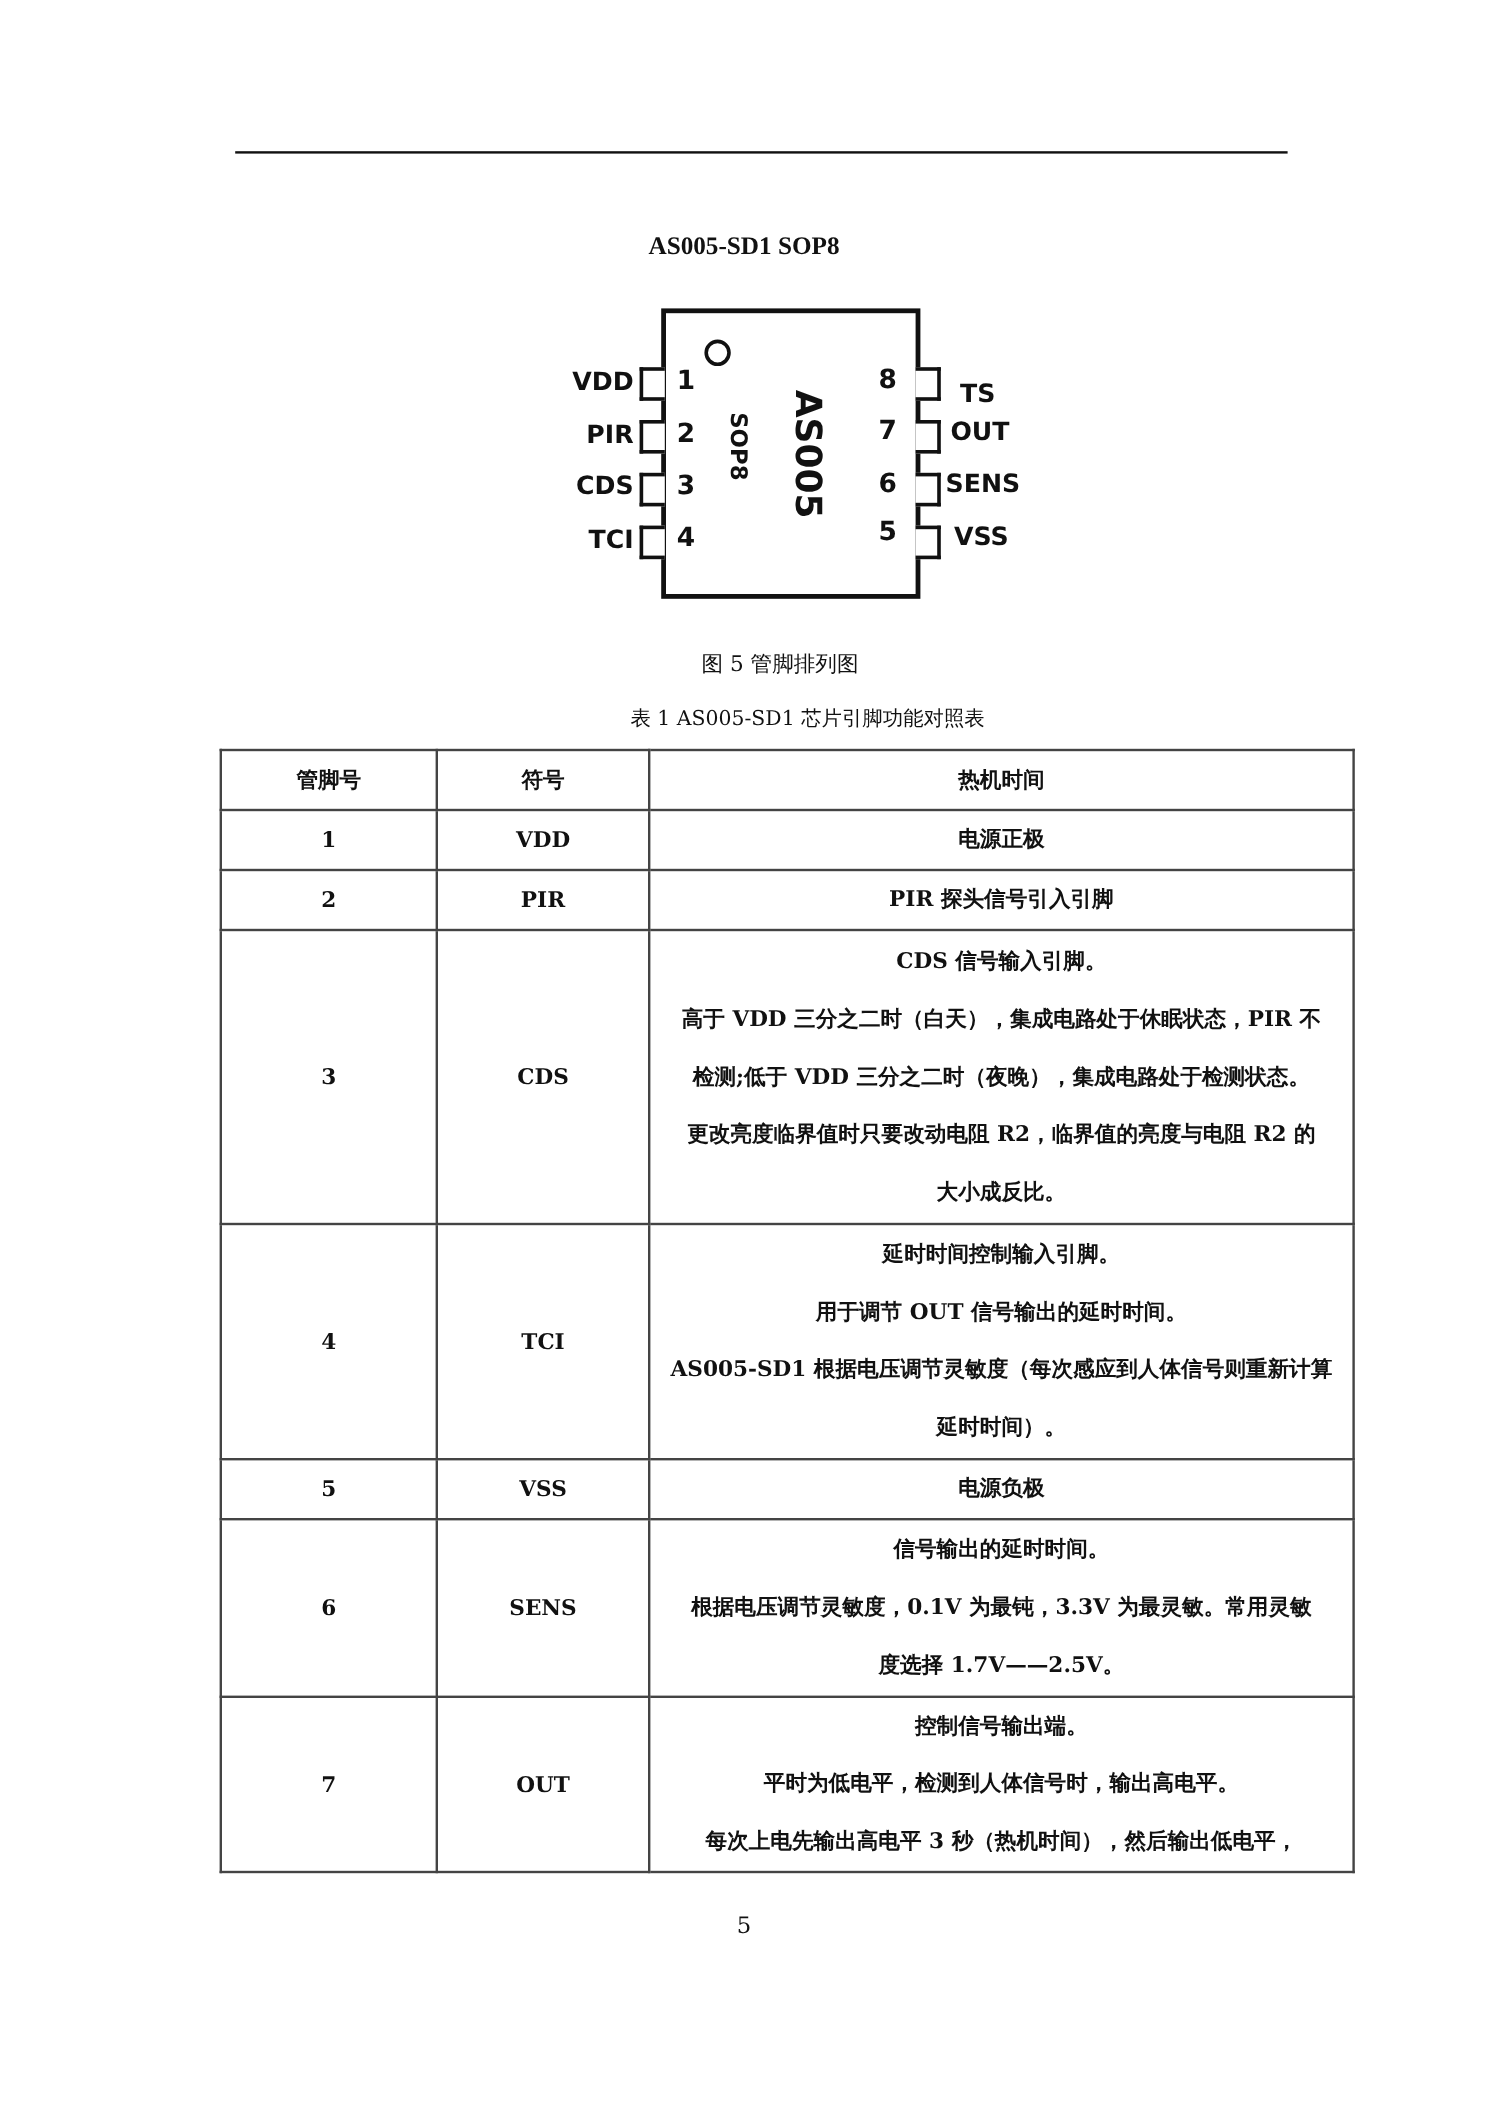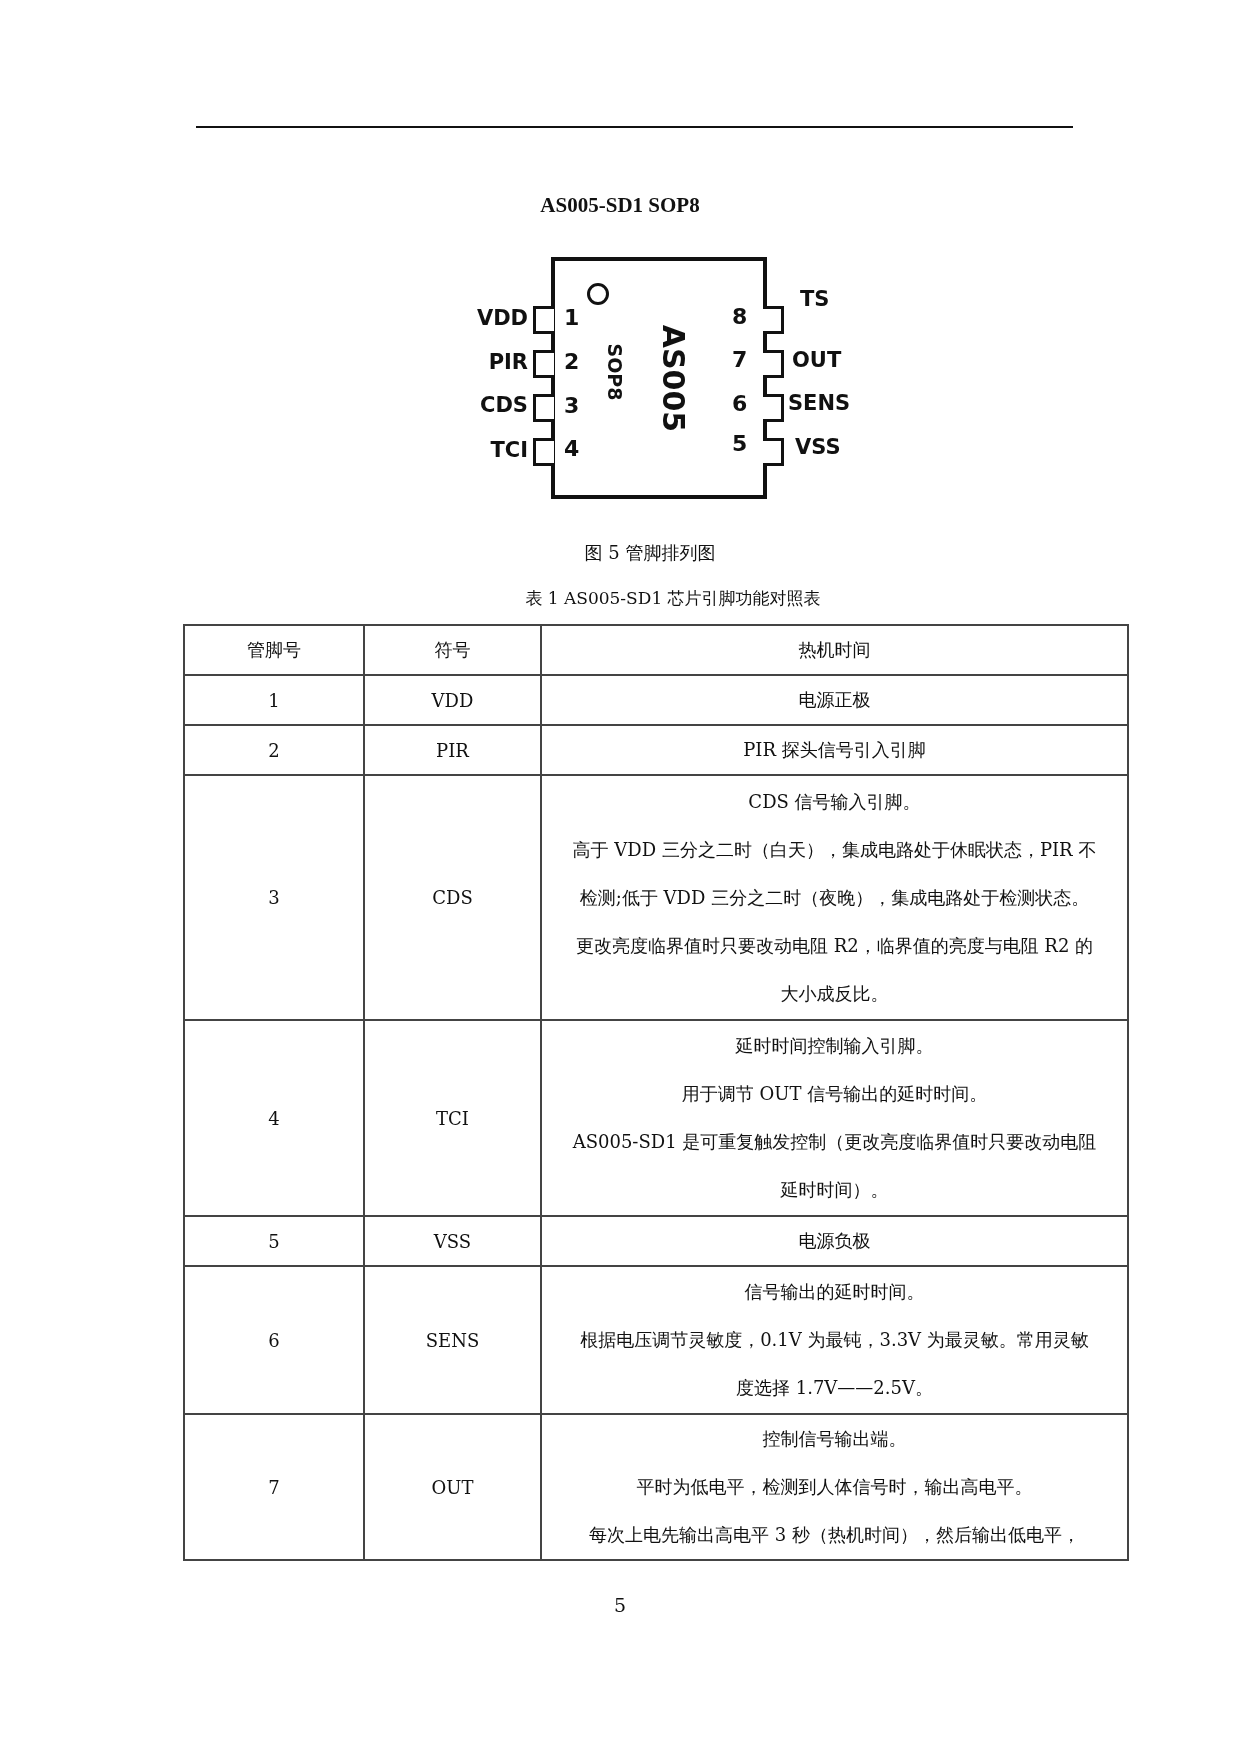--- a/index.html
+++ b/index.html
@@ -21,21 +21,21 @@
   .pin-name.left { text-align:right; width:80px; }
   .chip-vert { position:absolute; font-family:"DejaVu Sans", sans-serif; font-weight:bold;
                transform:rotate(90deg); transform-origin:center center; white-space:nowrap; }
   .caption { position:absolute; left:0; width:1240px; text-align:center;
              font-family:"DejaVu Serif", serif;margin-left:30px; }
   .fig-caption { top:541px; font-size:18px; }
   .table-caption { top:587px; font-size:17px;padding-left:23px; }
   table.pin-table { position:absolute; left:183px; top:624px; width:946px;
                     border-collapse:collapse; font-family:"DejaVu Serif", serif; font-size:18px; }
   table.pin-table td, table.pin-table th { border:2px solid #444; text-align:center; vertical-align:middle;
-                    font-weight:normal; padding:0 10px; }
+                    font-weight:bold; padding:0 10px; }
   .col-pin { width:158px; }
   .col-sym { width:155px; }
   .desc-line { line-height:48px; display:block; }
   .page-number { position:absolute; left:0; width:1240px; top:1594px; text-align:center;
                  font-size:19px; font-family:"DejaVu Serif", serif; }
 </style>
 </head>
 <body>
 
 <div class="header-rule"></div>
@@ -67,21 +67,21 @@
   <div class="pin-num" style="left:732px; top:304px;">8</div>
   <div class="pin-num" style="left:732px; top:347px;">7</div>
   <div class="pin-num" style="left:732px; top:391px;">6</div>
   <div class="pin-num" style="left:732px; top:431px;">5</div>
 
   <div class="pin-name left" style="left:448px; top:306px;">VDD</div>
   <div class="pin-name left" style="left:448px; top:350px;">PIR</div>
   <div class="pin-name left" style="left:448px; top:393px;">CDS</div>
   <div class="pin-name left" style="left:448px; top:438px;">TCI</div>
 
-  <div class="pin-name" style="left:800px; top:287px;text-align:right;">TS</div>
+  <div class="pin-name" style="left:800px; top:316px;text-align:right;">TS</div>
   <div class="pin-name" style="left:792px; top:348px;">OUT</div>
   <div class="pin-name" style="left:788px; top:391px;">SENS</div>
   <div class="pin-name" style="left:795px; top:435px;">VSS</div>
 </div>
 
 <div class="caption fig-caption">图 5 管脚排列图</div>
 <div class="caption table-caption">表 1 AS005-SD1 芯片引脚功能对照表</div>
 
 <table class="pin-table">
   <tbody>
@@ -114,21 +114,21 @@
       <span class="desc-line">更改亮度临界值时只要改动电阻 R2，临界值的亮度与电阻 R2 的</span>
       <span class="desc-line">大小成反比。</span>
     </td>
   </tr>
   <tr style="height:196px;">
     <td>4</td>
     <td>TCI</td>
     <td>
       <span class="desc-line">延时时间控制输入引脚。</span>
       <span class="desc-line">用于调节 OUT 信号输出的延时时间。</span>
-      <span class="desc-line">AS005-SD1 是可重复触发控制（更改亮度临界值时只要改动电阻</span>
+      <span class="desc-line">AS005-SD1 根据电压调节灵敏度（每次感应到人体信号则重新计算</span>
       <span class="desc-line">延时时间）。</span>
     </td>
   </tr>
   <tr style="height:50px;">
     <td>5</td>
     <td>VSS</td>
     <td>
           <span class="desc-line">电源负极</span>
         </td>
   </tr>

